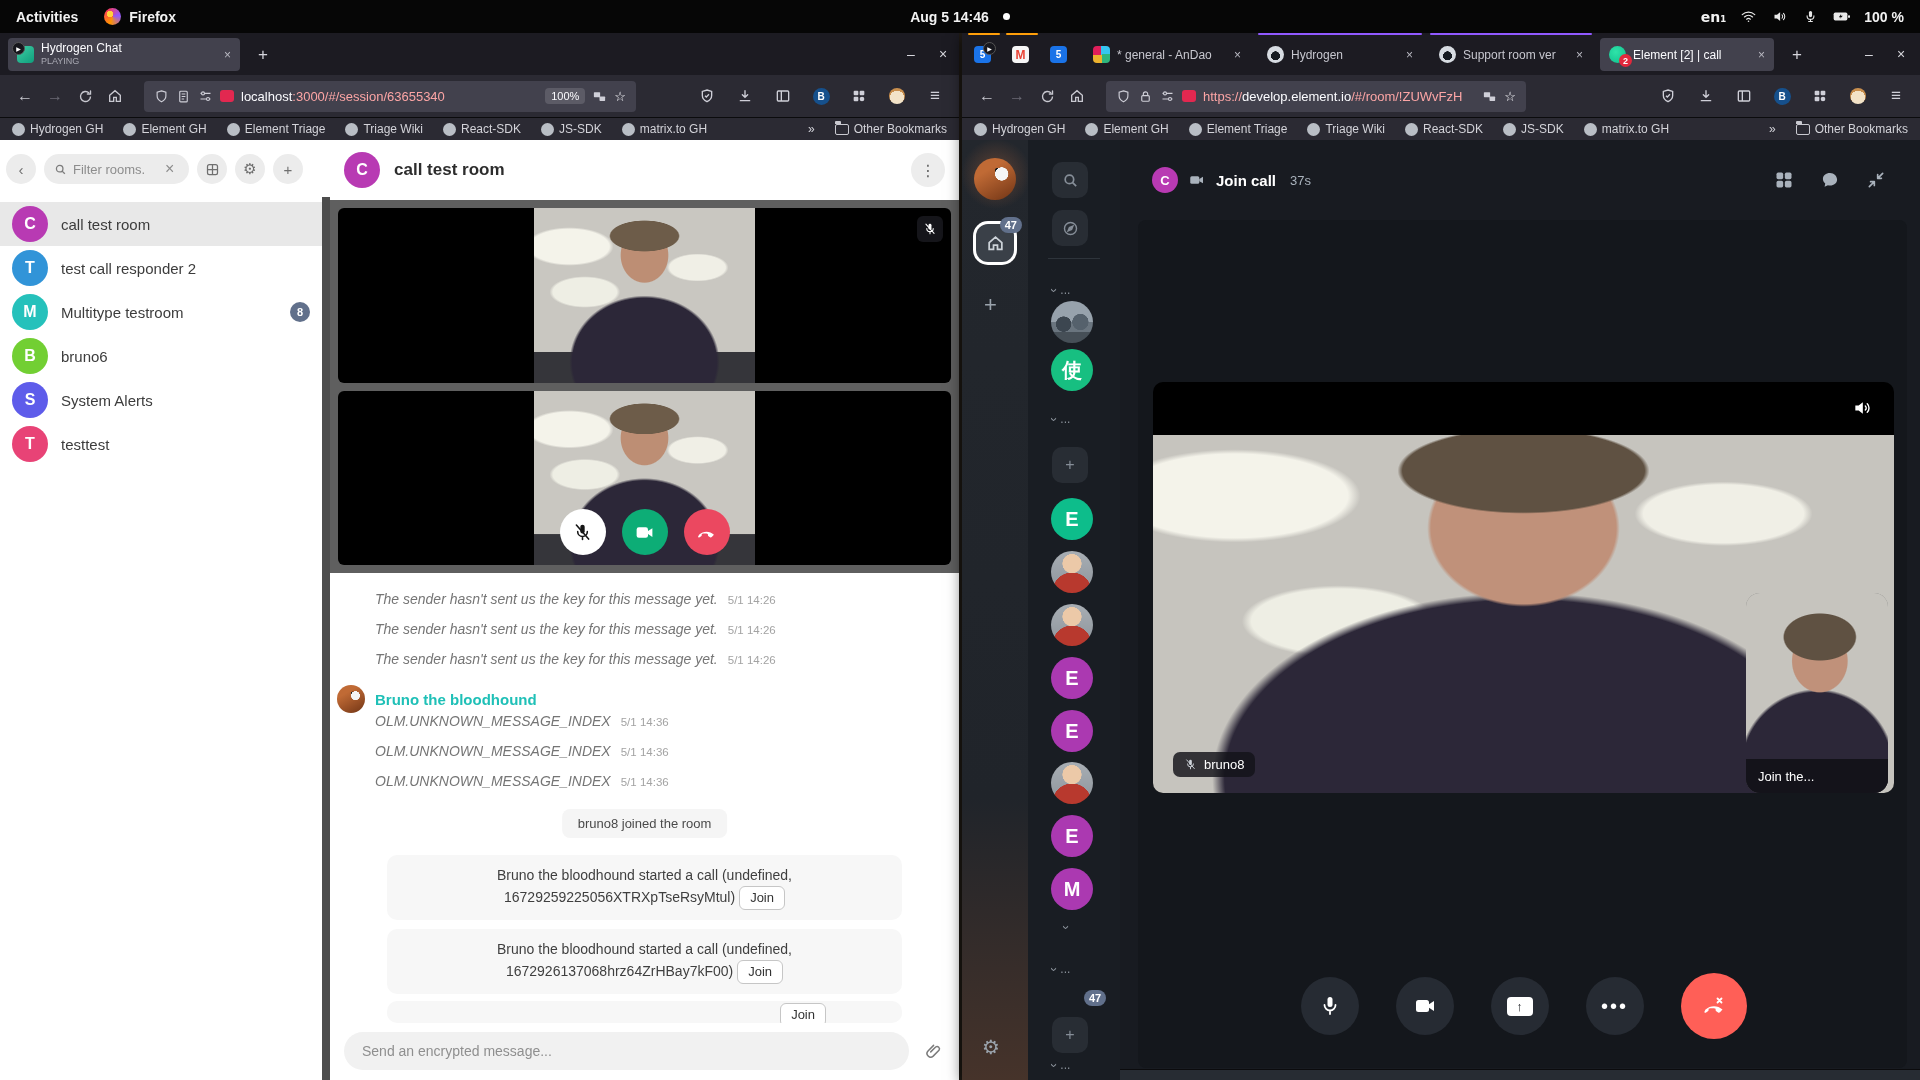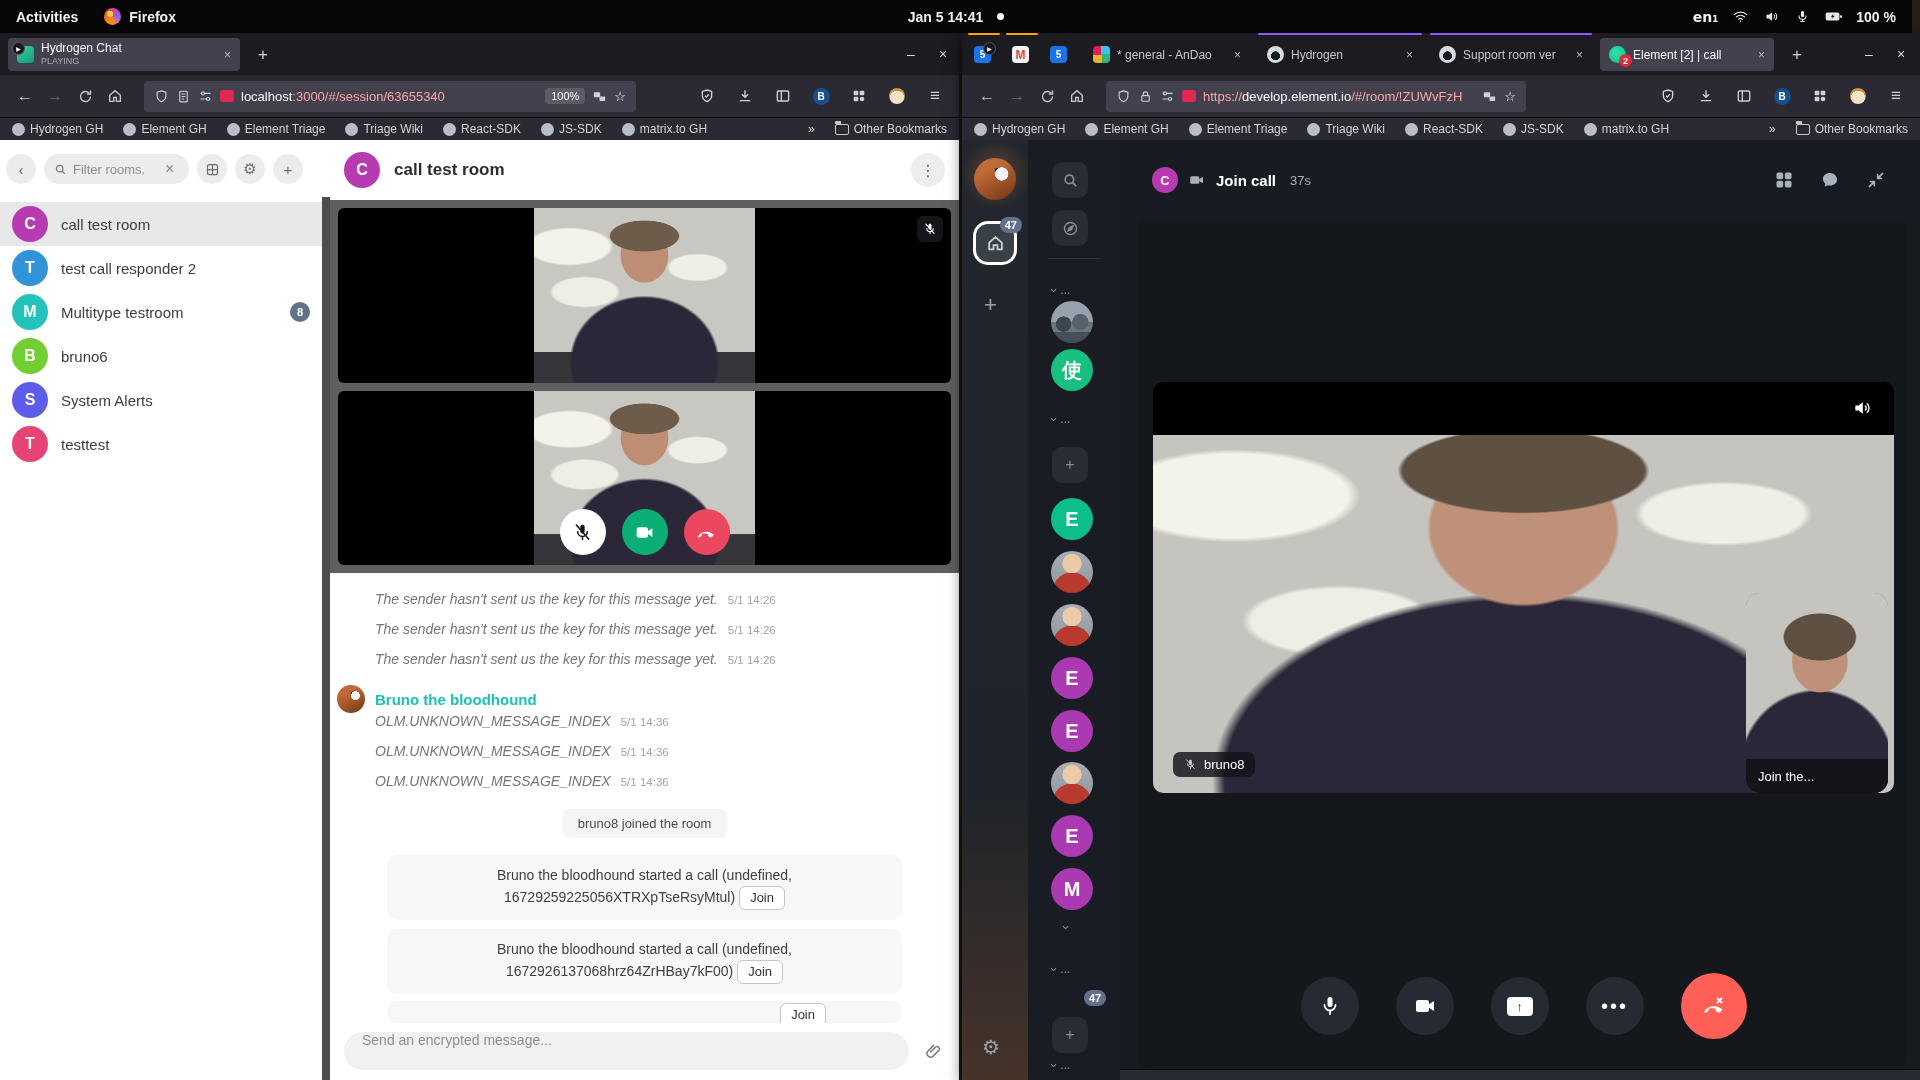--- a/index.html
+++ b/index.html
@@ -1,21 +1,21 @@
 <!DOCTYPE html>
 <html><head>
 <meta charset="utf-8">
 <style>
   * { margin:0; padding:0; box-sizing:border-box; }
   html,body { background:#000; }
   body { font-family:"Liberation Sans","DejaVu Sans",sans-serif; }
   #root { position:relative; width:1920px; height:1080px; overflow:hidden; background:#262019; }
 
   
-  .gnome { position:absolute; left:0; top:0; right:8px; height:33px; background:#060606; color:#f2f2f2;
+  .gnome { position:absolute; left:0; top:0; right:0; height:33px; background:#060606; color:#f2f2f2;
            font-size:14px; font-weight:700; display:flex; align-items:center; z-index:50; }
   .gnome-left { display:flex; align-items:center; gap:26px; padding-left:16px; }
   .gnome-app { display:flex; align-items:center; gap:8px; }
   .ff-logo { width:17px; height:17px; border-radius:50%;
              background:radial-gradient(circle at 35% 35%, #ffd23e 0 20%, transparent 21%),
                         conic-gradient(from 200deg, #ff9500, #ff3b57, #9059ff, #ff9500); }
   .gnome-center { position:absolute; left:0; right:0; top:0; height:33px; display:flex; align-items:center; justify-content:center; gap:14px; pointer-events:none; }
   .media-dot { width:7px; height:7px; border-radius:50%; background:#fff; }
   .gnome-right { margin-left:auto; display:flex; align-items:center; gap:14px; padding-right:16px; font-weight:700; }
   .tray-ico { width:17px; height:15px; color:#e8e8e8; }
@@ -144,21 +144,21 @@
                  font-size:13px; border-radius:8px; padding:7px 16px; white-space:nowrap; }
   .invite { position:absolute; left:57px; width:515px; background:#f7f7f7; border-radius:10px; padding:10px 14px;
             text-align:center; color:#3f3f3f; line-height:1.5; }
   .join-btn { display:inline-block; margin-left:4px; background:#fff; border:1px solid #c6c6c6; border-radius:6px;
               padding:1px 10px; font-size:13px; color:#333; }
   .invite.clip { height:22px; overflow:hidden; padding-top:4px; }
   .invite.clip .join-btn { position:absolute; right:76px; top:2px; }
 
   .composer { position:absolute; left:0; right:0; bottom:0; height:56px; background:#fff; }
   .comp-pill { position:absolute; left:14px; right:50px; top:8px; height:38px; background:#f1f1f1; border-radius:19px;
-               display:flex; align-items:flex-start; padding:0 18px; }
+               display:flex; align-items:center; padding:8px 18px; }
   .comp-pill input { border:0; background:transparent; outline:0; width:100%; font-size:14px; color:#555; font-family:inherit; }
   .comp-pill input::placeholder { color:#8f8f8f; }
   .clip-ico { position:absolute; right:16px; top:18px; width:19px; height:19px; color:#7a7a7a; }
 
   
   #el { background:#181b21; color:#e8ecf0; }
   .spaces { position:absolute; left:0; top:0; bottom:0; width:66px;
             background:linear-gradient(180deg,#23272d 0%, #20242a 70%, #46332a 100%); }
   .spaces:before { content:""; position:absolute; left:0; top:0; width:66px; height:90px;
             background:radial-gradient(50px 50px at 34px 34px, rgba(186,108,64,.4), transparent 70%); }
@@ -238,21 +238,21 @@
 
   <div class="gnome">
     <div class="gnome-left">
       <span>Activities</span>
       <span class="gnome-app">
         <span class="ff-logo"></span>
         <span>Firefox</span>
       </span>
     </div>
     <div class="gnome-center">
-      <span>Jan 5 14:41</span>
+      <span>Aug 5 14:46</span>
       <span class="media-dot"></span>
     </div>
     <div class="gnome-right">
       <span class="kbd-layout">en₁</span>
       <svg class="tray-ico" viewBox="0 0 24 24" fill="none" stroke="currentColor" stroke-width="2" stroke-linecap="round">
           <path d="M2 9a15 15 0 0 1 20 0"></path>
           <path d="M5.5 12.7a10 10 0 0 1 13 0"></path>
           <path d="M9 16.2a5 5 0 0 1 6 0"></path>
           <circle cx="12" cy="19.5" r="1.3" fill="currentColor" stroke="none"></circle>
         </svg>

